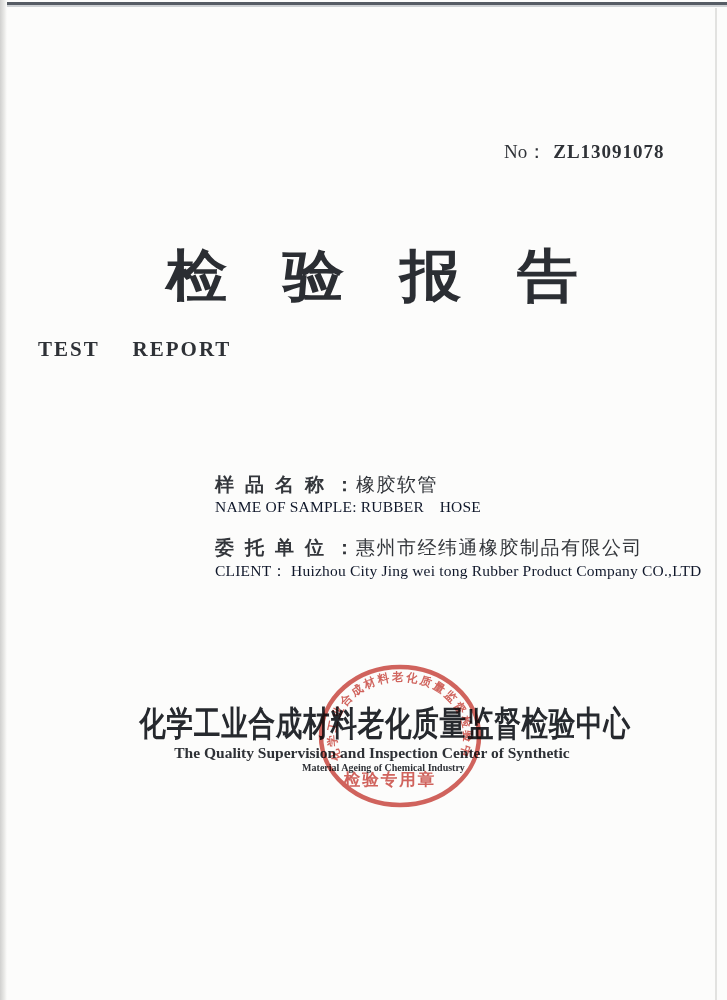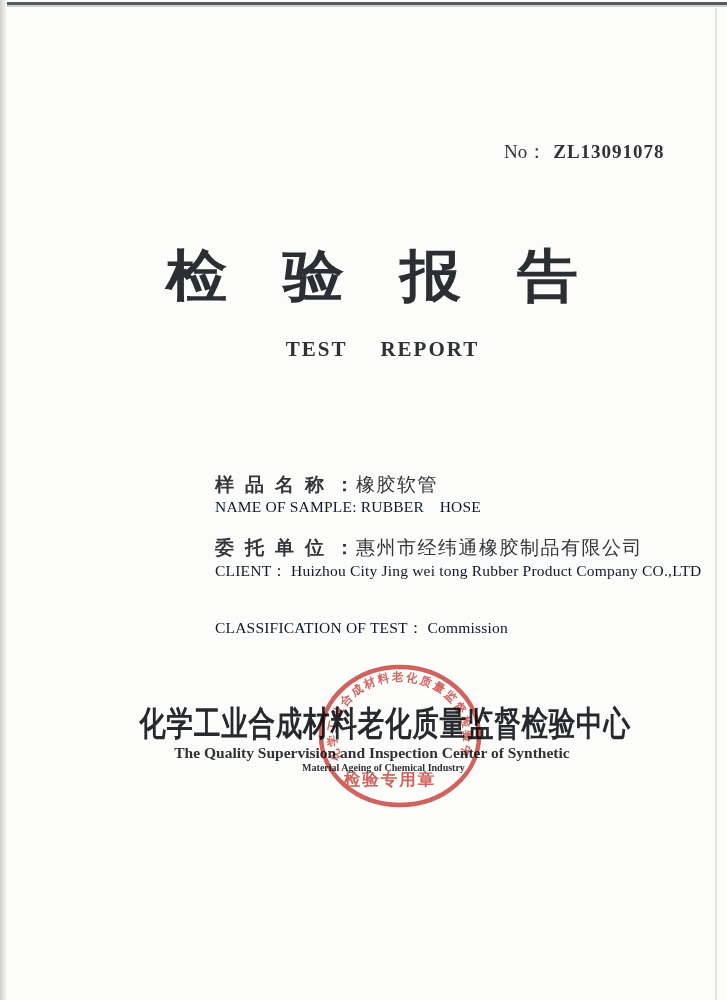--- a/index.html
+++ b/index.html
@@ -21,21 +21,21 @@
   .report-no .lbl{font-weight:400;margin-right:7px;}
   .report-no .num{font-weight:700;letter-spacing:1px;}
 
   .title-cn{
     top:248px;left:166px;font-size:61px;font-weight:700;line-height:1;
     letter-spacing:56px;white-space:nowrap;color:#2b2e33;
     transform:scaleY(.92);transform-origin:top left;
   }
   .title-en{
     top:337px;left:0;width:727px;box-sizing:border-box;padding-left:38px;
-    text-align:center;font-size:21px;font-weight:700;
+    font-size:21px;font-weight:700;
     letter-spacing:2px;word-spacing:26px;color:#2e3136;
   }
 
   .fline{left:215px;white-space:nowrap;}
   .cnline{font-size:19px;color:#33363b;}
   .cnline .lblcn{letter-spacing:11px;font-weight:600;}
   .cnline .colon{font-weight:600;}
   .cnline .valcn{letter-spacing:1.5px;margin-left:2px;}
   .enline{font-size:15.5px;letter-spacing:.2px;color:#0f172a;}
 
@@ -79,21 +79,20 @@
   <div class="abs fline cnline f1-cn">
     <span class="lblcn">样品名称</span><span class="colon">：</span><span class="valcn">橡胶软管</span>
   </div>
   <div class="abs fline enline f1-en">NAME OF SAMPLE: RUBBER HOSE</div>
 
   <div class="abs fline enline f2-en">CLIENT： Huizhou City Jing wei tong Rubber Product Company CO.,LTD</div>
   <div class="abs fline cnline f2-cn">
     <span class="lblcn">委托单位</span><span class="colon">：</span><span class="valcn">惠州市经纬通橡胶制品有限公司</span>
   </div>
 
-  <div class="abs fline enline f3-en">CLASSIFICATION OF TEST： Commission</div>
 
   <div class="abs issuer-cn">
     <span class="squeeze">化学工业合成材料老化质量监督检验中心</span>
   </div>
   <div class="abs issuer-en1">The Quality Supervision and Inspection Center of Synthetic</div>
   <div class="abs issuer-en2">Material Ageing of Chemical Industry</div>
 
   <svg class="abs seal seal-center" width="190" height="160" viewBox="-95 -80 190 160">
     <ellipse cx="0" cy="-1" rx="79" ry="69" fill="none" stroke="#c9423a" stroke-width="4.5"></ellipse>
     <path id="sealArcC" d="M -58,22 A 64,55 0 1 1 58,22" fill="none"></path>

